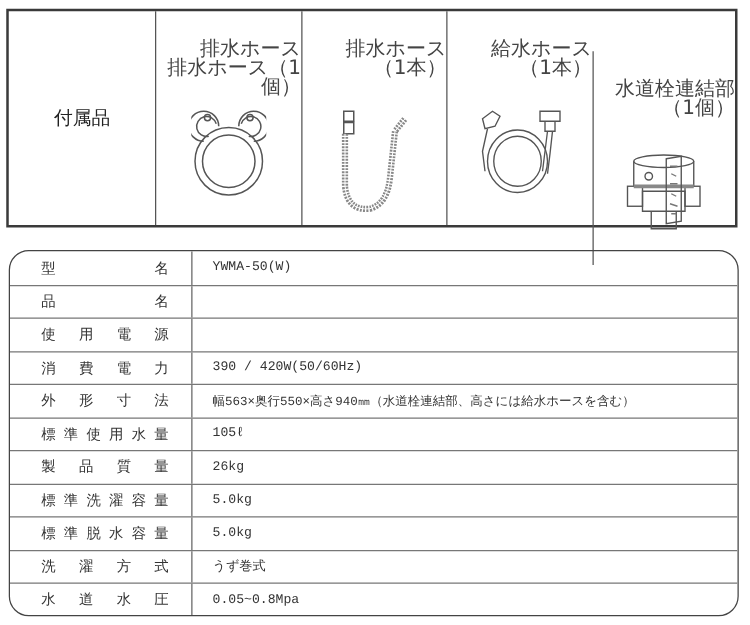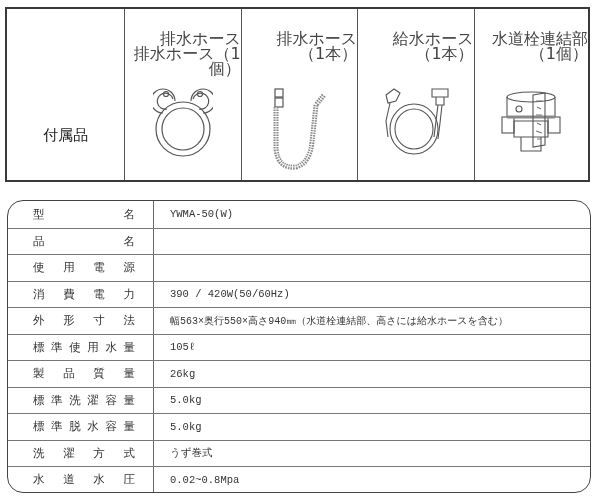--- a/index.html
+++ b/index.html
@@ -4,25 +4,25 @@
   <style>
     html, body { margin: 0; padding: 0; background: #ffffff; }
     body { width: 600px; height: 500px; position: relative; overflow: hidden;
            font-family: "DejaVu Sans", "Liberation Sans", sans-serif; color: #333; }
 
     
     .acc-box { position: absolute; left: 5px; top: 7px; width: 585px; height: 175px;
                border: 2px solid #3a3a3a; border-top-width: 2px; box-sizing: border-box;
                display: flex; }
     .acc-col { height: 100%; box-sizing: border-box; border-left: 1.5px solid #555; position: relative; }
-    .acc-col:first-child { border-left: none; margin-top: 41px; }
+    .acc-col:first-child { border-left: none; }
     .acc-head { width: 118px; display: flex; align-items: center; justify-content: center;
                 font-size: 15px; color: #222; }
     .acc-item { width: 117px; }
-    .acc-item:last-child { width: 115px; }
+    .acc-item:last-child { width: 115px; margin-top: 32px; }
     .acc-label { position: absolute; top: 22px; left: 0; right: 0; text-align: right;
                  font-size: 16px; line-height: 15px; color: #444; }
     .acc-img { position: absolute; left: 50%; top: 72px; transform: translateX(-50%); }
 
     
     .spec { position: absolute; left: 7px; top: 200px; width: 584px; height: 293px;
             border: 1.5px solid #444; border-radius: 16px 0 16px 0; box-sizing: border-box;
             overflow: hidden; border-top-right-radius: 16px; border-bottom-left-radius: 16px;
             border-top-left-radius: 16px; border-bottom-right-radius: 16px; }
     .spec-row { display: flex; height: 26.5px; border-top: 1px solid #777; box-sizing: border-box; }
@@ -208,15 +208,15 @@
     </div>
     <div class="spec-val">うず巻式</div>
   </div>
   <div class="spec-row">
     <div class="spec-key">
       <span>水</span>
       <span>道</span>
       <span>水</span>
       <span>圧</span>
     </div>
-    <div class="spec-val">0.02~0.8Mpa</div>
+    <div class="spec-val">0.05~0.8Mpa</div>
   </div>
 </div>
 
 </body></html>

